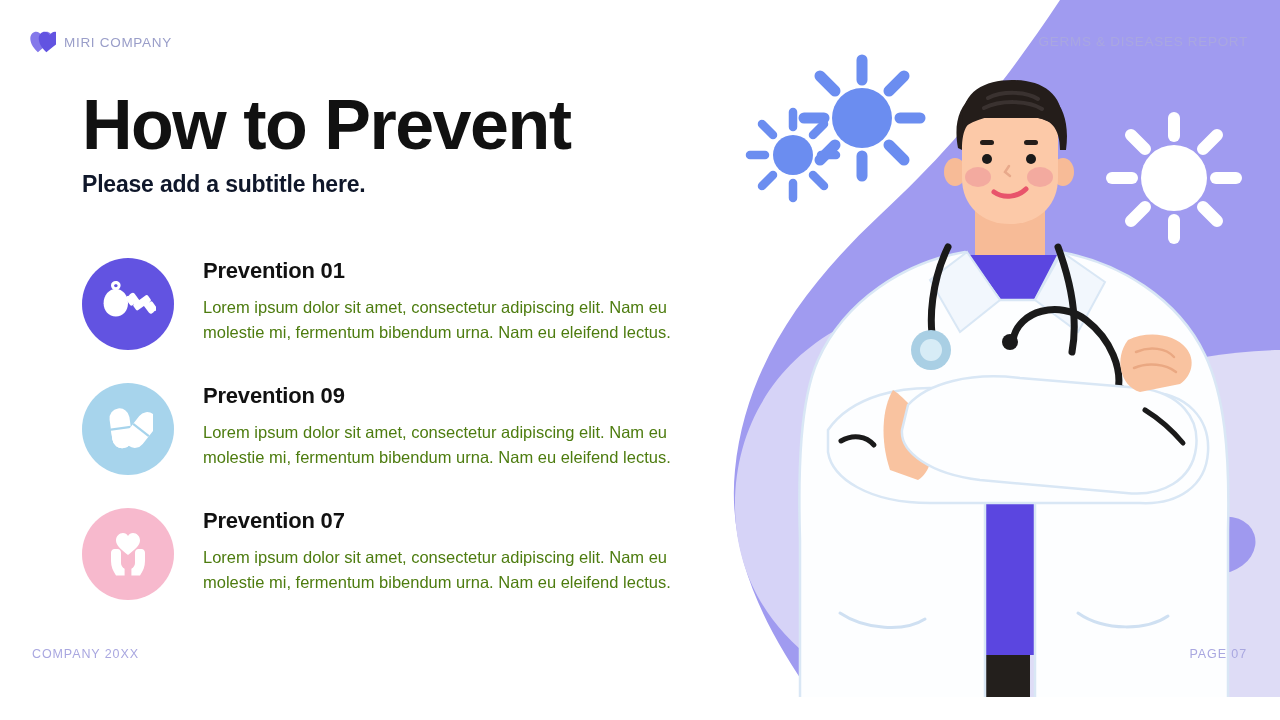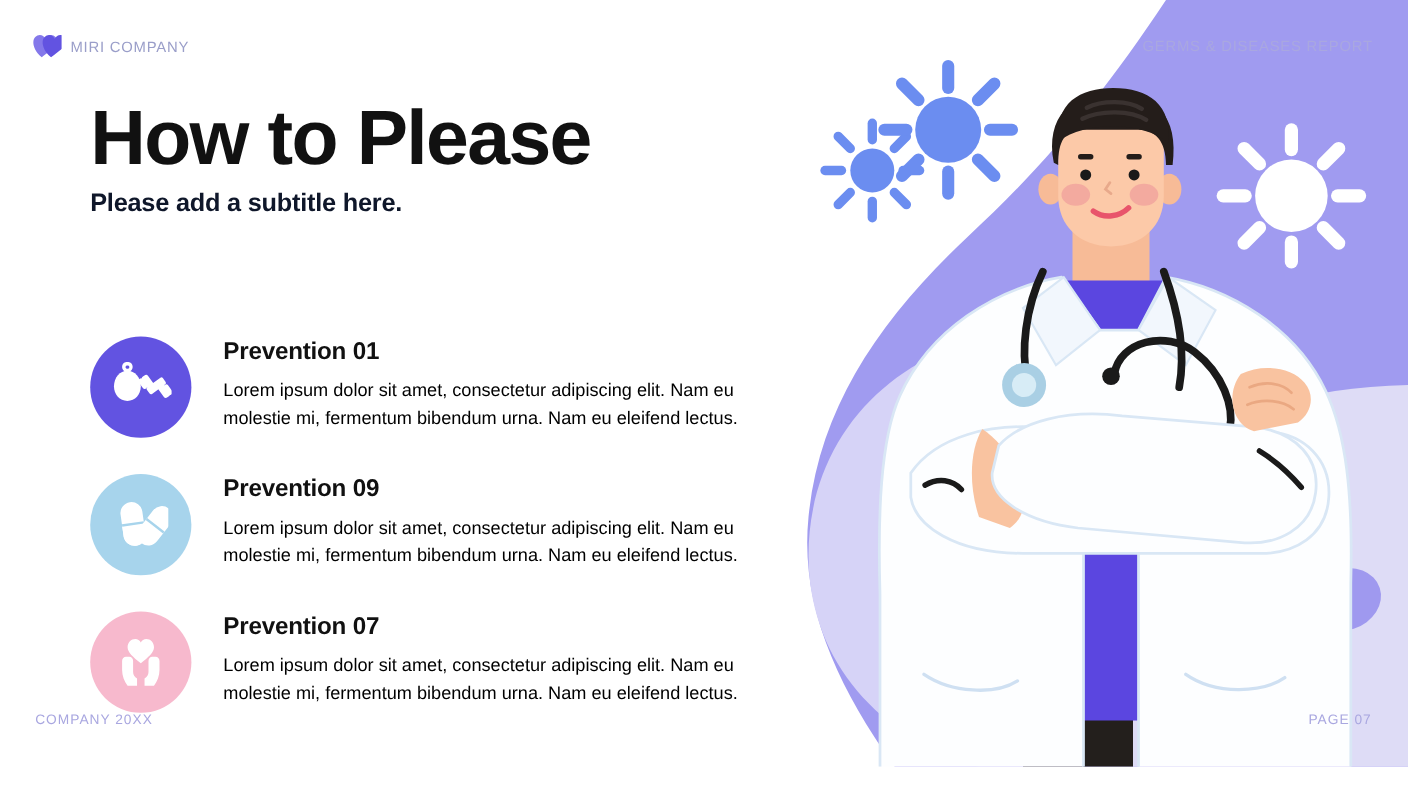--- a/index.html
+++ b/index.html
@@ -79,21 +79,20 @@
     z-index: 15;
   }
 
   
   .list {
     position: absolute;
     left: 82px;
     top: 252px;
     width: 640px;
     z-index: 15;
-    margin-top: 48px;
   }
   .item {
     display: flex;
     align-items: flex-start;
     gap: 0;
     margin-bottom: 27px;
   }
   .item-icon {
     flex: 0 0 auto;
     width: 92px;
@@ -112,21 +111,21 @@
   .item-title {
     font-size: 22px;
     font-weight: bold;
     color: #111111;
     margin: 0 0 11px 0;
     letter-spacing: -0.2px;
   }
   .item-desc {
     font-size: 16.5px;
     line-height: 25px;
-    color: #000000;
+    color: #4d7c0f;
     margin: 0;
     max-width: 516px;
   }
 
   
   .footer-date {
     position: absolute;
     left: 32px;
     bottom: 36px;
     font-size: 12.5px;
@@ -275,21 +274,21 @@
   <div class="brand">
     <svg class="brand-logo" viewBox="0 0 30 26" xmlns="http://www.w3.org/2000/svg">
       <path fill="#8478ea" d="M9 25 C2 19 0 13 0 9 C0 4 3.4 1 7 1 C9.6 1 11.6 2.6 13 5 C14.4 2.6 16.4 1 19 1 C22.6 1 26 4 26 9 C26 13 16 19 9 25 Z"></path>
       <path fill="#6253e1" d="M19 25 C12 19 10 13 10 9 C10 4 13.4 1 17 1 C19.6 1 21.6 2.6 23 5 C24.4 2.6 26.4 1 29 1 C32.6 1 36 4 36 9 C36 13 26 19 19 25 Z"></path>
     </svg>
     <span class="brand-name">MIRI COMPANY</span>
   </div>
 
   <div class="report-label">GERMS &amp; DISEASES REPORT</div>
 
-  <h1 class="title">How to Please</h1>
+  <h1 class="title">How to Prevent</h1>
   <h2 class="subtitle">Please add a subtitle here.</h2>
 
   <div class="list">
 
     <div class="item">
       <div class="item-icon" style="background:#6253e1;">
         <svg width="56" height="46" viewBox="0 0 56 46" xmlns="http://www.w3.org/2000/svg">
           <path fill="#ffffff" d="M16.5 9.5 C13.4 9.5 11 7.1 11 4.3 C11 1.9 13.1 0 15.8 0 C18.5 0 20.6 1.9 20.6 4.3 C20.6 7.1 18.2 9.5 15.2 9.5 Z M15.9 3.2 C14.8 3.2 14.1 3.8 14.1 4.6 C14.1 5.5 14.9 6.2 15.9 6.2 C16.9 6.2 17.6 5.5 17.6 4.6 C17.6 3.8 16.9 3.2 15.9 3.2 Z"></path>
           <path fill="#ffffff" d="M15.8 8 C22.6 8 28 14.2 28 22.2 C28 29.8 22.8 35.5 15.8 35.5 C8.8 35.5 3.6 29.8 3.6 22.2 C3.6 14.2 9 8 15.8 8 Z"></path>
           <g fill="#ffffff">

